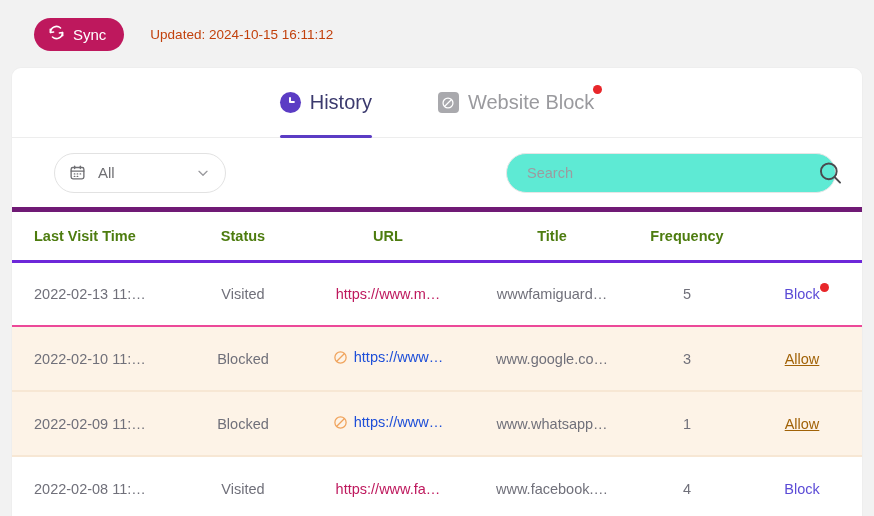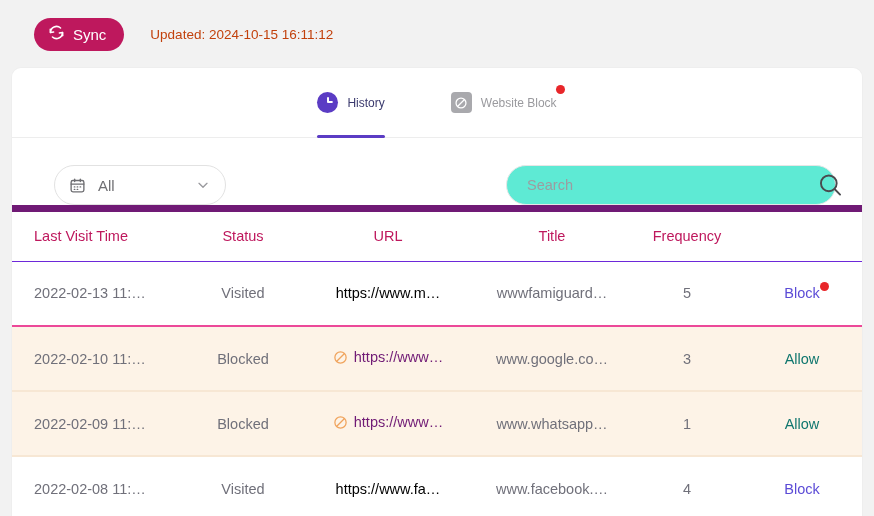--- a/index.html
+++ b/index.html
@@ -72,21 +72,21 @@
   }
   .tab {
     position: relative;
     display: flex;
     align-items: center;
     gap: 9px;
     height: 70px;
     cursor: pointer;
     user-select: none;
   }
-  .tab .tab-label { font-size: 12px; }
+  .tab .tab-label { font-size: 20px; }
   .tab-history .tab-label { color: #3b3a6e; }
   .tab-block .tab-label { color: #9a9a9e; }
   .tab-underline {
     position: absolute;
     left: 0; right: 0; bottom: 0;
     height: 3px;
     background: #5b3cc4;
     border-radius: 2px;
   }
   .clock-icon {
@@ -110,24 +110,24 @@
     position: absolute;
     width: 9px; height: 9px;
     border-radius: 50%;
     background: #e8262a;
   }
   .tab-block .badge-dot { top: 17px; right: -8px; }
 
   
   .filter-row {
     display: flex;
-    align-items: flex-end;
+    align-items: center;
     height: 74px;
     padding: 0 26px 0 42px;
-    border-bottom: 7px solid #701a75;
+    border-bottom: 5px solid #701a75;
   }
   .date-filter {
     display: flex;
     align-items: center;
     gap: 12px;
     width: 172px;
     height: 40px;
     padding: 0 14px;
     border: 1px solid #e2e2e2;
     border-radius: 20px;
@@ -170,23 +170,23 @@
   .history-table { width: 100%; border-collapse: collapse; table-layout: fixed; }
   .history-table th, .history-table td {
     text-align: center;
     font-weight: 400;
     white-space: nowrap;
     overflow: hidden;
   }
   .history-table th {
     height: 49px;
     font-size: 14.5px;
-    color: #be185d;
-    font-weight: 400;
-    border-bottom: 1px solid #6d28d9;
+    color: #4d7c0f;
+    font-weight: 700;
+    border-bottom: 3px solid #6d28d9;
   }
   .history-table td {
     height: 65px;
     font-size: 14.5px;
     color: #70707a;
     border-bottom: 2px solid #ec4899;
   }
   .col-time   { width: 170px; }
   .col-status { width: 122px; }
   .col-url    { width: 168px; }
@@ -199,40 +199,40 @@
   .row-blocked td { background: #fdf3e7; border-bottom-color: #f7e7d4; }
 
   .url-cell { position: relative; }
   .url-inner {
     display: inline-flex;
     align-items: center;
     gap: 6px;
     max-width: 100%;
   }
   .url-link {
-    color: #000000;
+    color: #be185d;
     text-decoration: none;
     cursor: pointer;
     overflow: hidden;
     text-overflow: ellipsis;
     white-space: nowrap;
   }
-  .row-blocked .url-link { color: #701a75; }
+  .row-blocked .url-link { color: #1d4ed8; }
   .ban-icon { flex: none; line-height: 0; }
 
   .title-cell { color: #5c5c64; }
 
   .action-cell { position: relative; }
   .action-link {
     position: relative;
     display: inline-block;
     color: #5b4bd6;
     cursor: pointer;
   }
-  .action-allow { color: #0f766e; }
+  .action-allow { color: #a16207; text-decoration: underline; }
   .action-link .badge-dot { top: -3px; right: -9px; }
 </style>
 </head>
 <body>
 
 <div class="page-header">
 
   <button class="sync-button">
     <span class="sync-icon">
       <svg width="17" height="17" viewBox="0 0 24 24" fill="none" stroke="#ffffff" stroke-width="2.2" stroke-linecap="round" stroke-linejoin="round">

